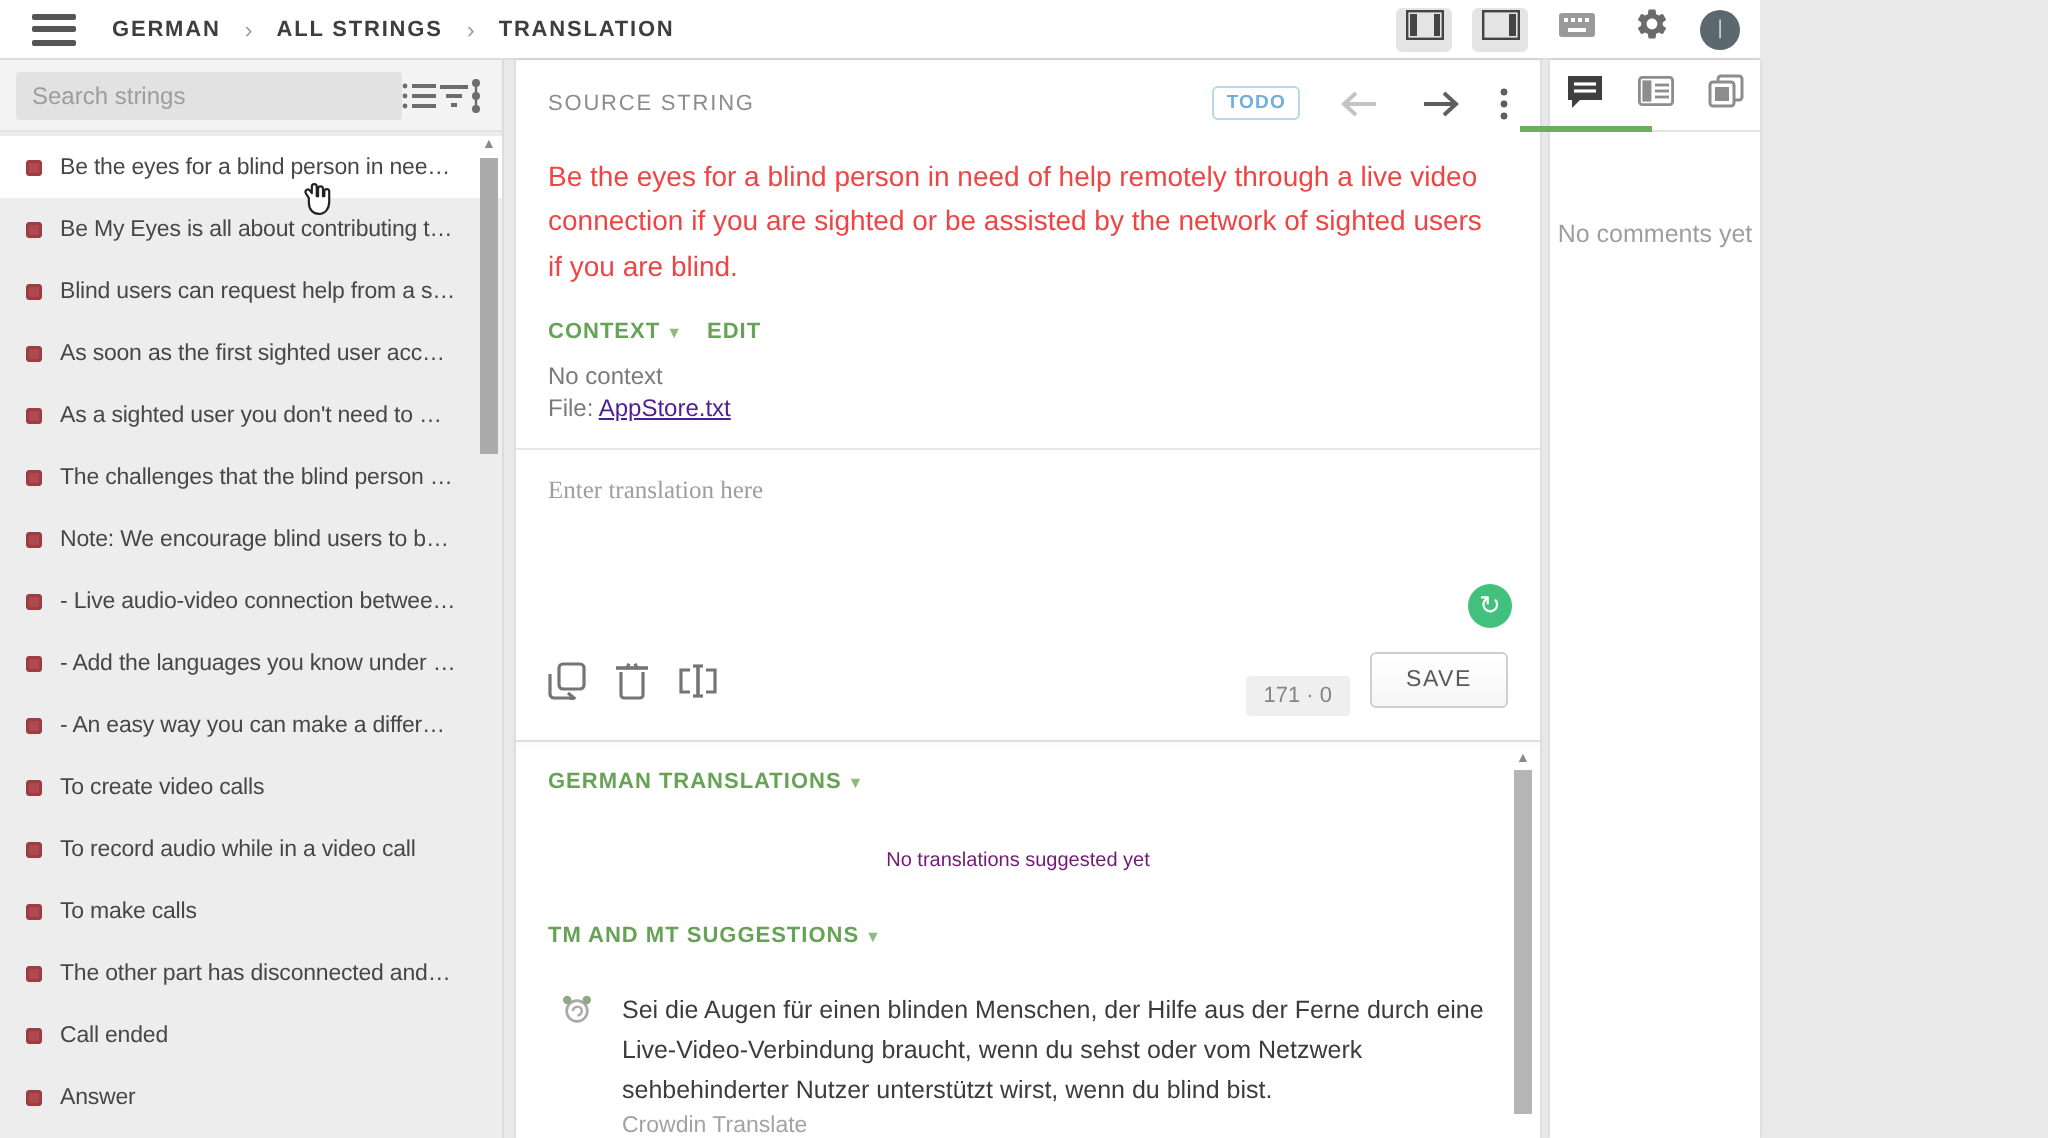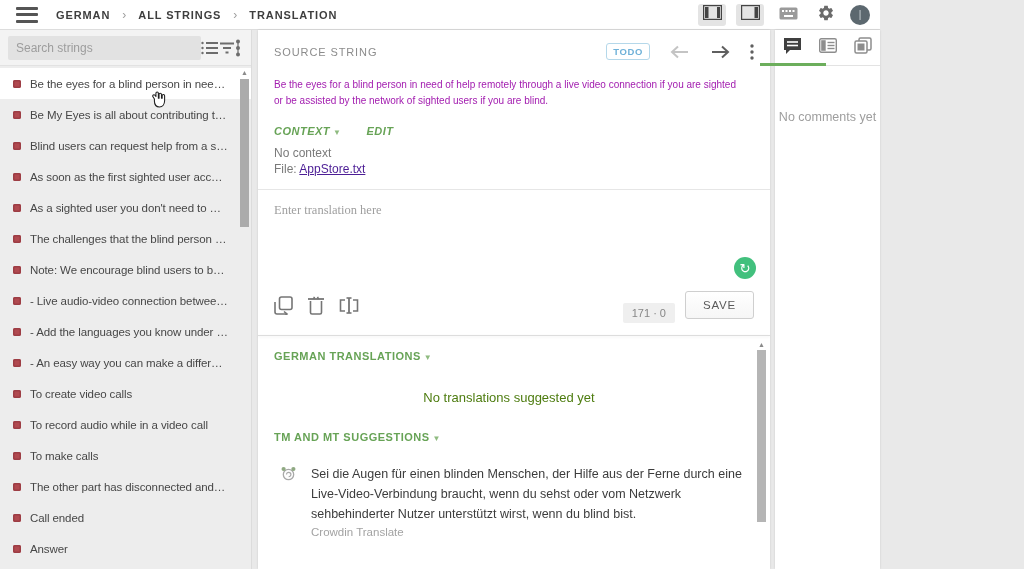--- a/index.html
+++ b/index.html
@@ -37,40 +37,40 @@
   .v-scroll .arr { position:absolute; top:3px; left:0; width:11px; text-align:center; font-size:7px; color:#8a8a8a; }
   .v-scroll .thumb { position:absolute; left:1px; width:9px; background:#ababab; }
 
   
   .editor { width:512px; margin-left:6px; background:#fff; display:flex; flex-direction:column; box-shadow:0 0 2px rgba(0,0,0,.12); }
   .src-head { display:flex; align-items:center; padding:13px 16px 0 16px; }
   .panel-title { font-size:11px; letter-spacing:.9px; color:#8c8c8c; font-weight:500; }
   .src-head-right { margin-left:auto; display:flex; align-items:center; gap:20px; }
   .todo-badge { font-size:9.5px; letter-spacing:.6px; color:#6fb1d8; border:1px solid #b5d8ea; border-radius:3px; padding:2px 6px; font-weight:700; cursor:pointer; }
   .nav-arrow { display:flex; cursor:pointer; }
-  .src-text { padding:17px 20px 0 16px; font-size:10px; line-height:1.6; color:#a21caf; max-width:505px; }
-  .ctx-row { display:flex; align-items:center; gap:25px; padding:16px 16px 0;font-style:italic; }
+  .src-text { padding:17px 20px 0 16px; font-size:14px; line-height:1.6; color:#ef4444; max-width:505px; }
+  .ctx-row { display:flex; align-items:center; gap:12px; padding:16px 16px 0; }
   .green-link { font-size:11px; font-weight:700; letter-spacing:.5px; color:#67a356; cursor:pointer; }
   .caret { color:#8fbb80; font-size:8px; margin-left:3px; }
   .ctx-value { padding:9px 16px 0; font-size:12px; color:#7a7a7a; }
   .ctx-file { padding:2px 16px 0; font-size:12px; color:#7a7a7a; }
   .ctx-file a { color:#4c1d95; text-decoration:underline; cursor:pointer; }
   .hr { border-top:1px solid #e6e6e6; margin-top:13px; }
   .trans-area { position:relative; height:93px; }
   .trans-input { width:100%; height:100%; border:none; outline:none; resize:none; padding:13px 40px 0 16px; font-size:12.5px; color:#3c3c3c; font-family:Liberation Serif, serif; background:transparent; }
   .trans-input::placeholder { color:#9e9e9e; }
   .mt-circle { position:absolute; right:14px; bottom:4px; width:22px; height:22px; border-radius:50%; background:#42c07d; color:#fff; display:flex; align-items:center; justify-content:center; font-size:13px; cursor:pointer; }
   .trans-toolbar { display:flex; align-items:center; padding:4px 16px 12px; }
   .tt-ic { color:#757575; margin-right:15px; display:flex; cursor:pointer; }
   .counter { margin-left:auto; background:#efefef; border-radius:2px; padding:4px 9px; font-size:11px; color:#868686;margin-top:16px; }
   .save-btn { margin-left:10px; border:1px solid #cfcfcf; border-radius:3px; background:linear-gradient(#ffffff,#f6f6f6); padding:7px 17px; font-size:11.5px; letter-spacing:.8px; color:#5a5a5a; cursor:pointer; font-family:inherit; }
   .editor-divider { border-top:1px solid #ddd; box-shadow:0 1px 3px rgba(0,0,0,.08); }
   .suggestions { flex:1; position:relative; padding:14px 26px 0 16px; overflow:hidden; }
   .sug-header { display:flex; align-items:center; }
-  .sug-empty { text-align:center; font-size:13px; color:#4d7c0f; padding:28px 0 26px; }
+  .sug-empty { text-align:center; font-size:10px; color:#701a75; padding:28px 0 26px; }
   .sug-row { display:flex; margin-top:21px; }
   .sug-icon { flex:none; margin:2px 14px 0 6px; }
   .sug-text { font-size:12.5px; line-height:1.6; color:#3c3c3c; max-width:432px; cursor:pointer; }
   .sug-source { font-size:11.5px; color:#a3a3a3; margin-top:2px; }
 
   
   .right-panel { flex:1; margin-left:5px; background:#fff; box-shadow:0 0 2px rgba(0,0,0,.12); display:flex; flex-direction:column; }
   .tabs { height:36px; display:flex; border-bottom:1px solid #e3e3e3; position:relative; }
   .tab { flex:1; display:flex; align-items:center; justify-content:center; cursor:pointer; position:relative; }
   .tab.active::after { content:""; position:absolute; bottom:-1px; left:50%; transform:translateX(-50%); width:66px; height:3px; background:#6cae5c; }

